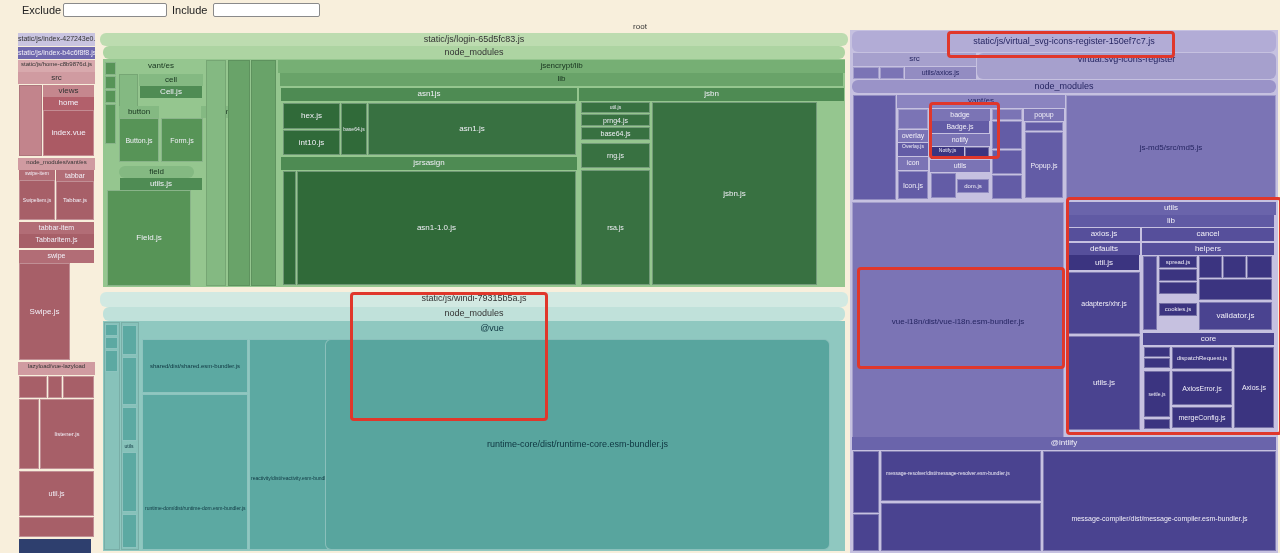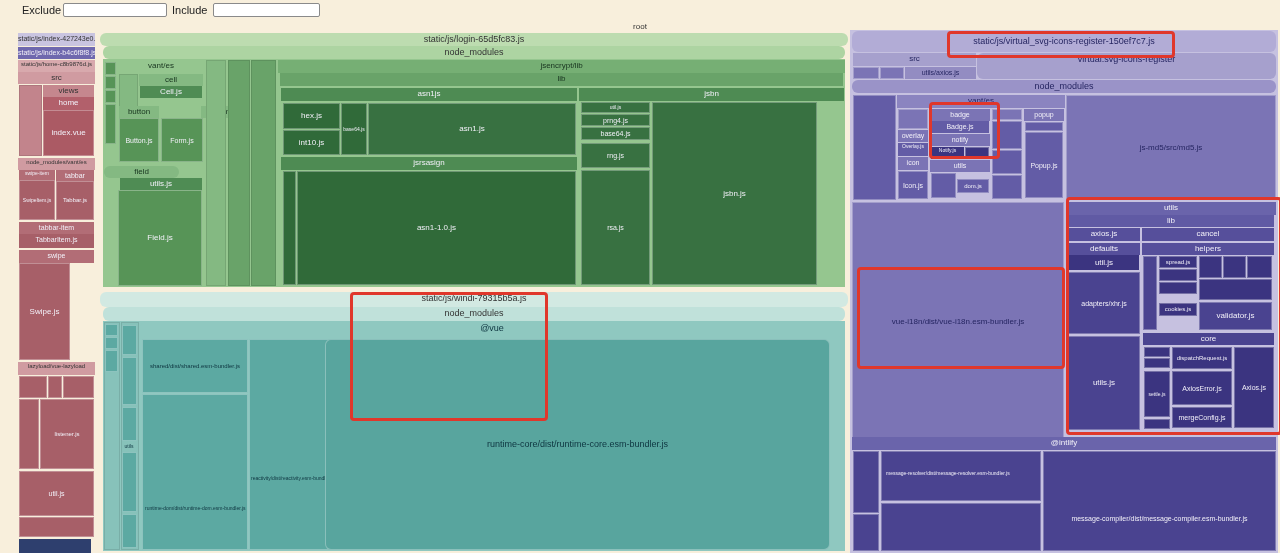--- a/index.html
+++ b/index.html
@@ -91,23 +91,23 @@
   <div class="b g5 bd" style="left:105px;top:104px;width:11px;height:40px;"></div>
 
   <div class="b hd f8 g2 tg" style="left:118px;top:60px;width:86px;height:13px;">vant/es</div>
   <div class="b g3 bdd" style="left:119px;top:74px;width:19px;height:56px;"></div>
   <div class="b hd f8 g3 tg" style="left:139px;top:74px;width:64px;height:12px;">cell</div>
   <div class="b hd f8 g4 tw" style="left:140px;top:86px;width:62px;height:12px;">Cell.js</div>
   <div class="b hd f8 g3 tg" style="left:119px;top:106px;width:40px;height:12px;">button</div>
   <div class="b hd f8 g3 tg" style="left:161px;top:106px;width:42px;height:12px;margin-left:40px;">form</div>
   <div class="b c f7 g5 tw bd" style="left:119px;top:118px;width:40px;height:44px;">Button.js</div>
   <div class="b c f7 g5 tw bd" style="left:161px;top:118px;width:42px;height:44px;">Form.js</div>
-  <div class="b hd f8 g3 tg" style="left:104px;top:166px;width:75px;height:12px;border-radius:6px;">field</div>
+  <div class="b hd f8 g3 tg" style="left:119px;top:166px;width:75px;height:12px;border-radius:6px;">field</div>
   <div class="b hd f8 g4 tw" style="left:120px;top:178px;width:82px;height:12px;">utils.js</div>
-  <div class="b c f8 g5 tw bd" style="left:118px;top:190px;width:84px;height:96px;">Field.js</div>
+  <div class="b c f8 g5 tw bd" style="left:107px;top:190px;width:84px;height:96px;">Field.js</div>
 
   <div class="b g3 bdd" style="left:206px;top:60px;width:20px;height:226px;"></div>
   <div class="b g7 bdd" style="left:228px;top:60px;width:22px;height:226px;"></div>
   <div class="b g7 bdd" style="left:251px;top:60px;width:25px;height:226px;"></div>
 
   <div class="b hd f8 g6 tg" style="left:278px;top:60px;width:567px;height:13px;">jsencrypt/lib</div>
   <div class="b hd f8 g7 tg" style="left:280px;top:73px;width:563px;height:13px;">lib</div>
 
   <div class="b hd f8 g8 tw" style="left:281px;top:88px;width:296px;height:13px;">asn1js</div>
   <div class="b c f8 g9 tw bd" style="left:283px;top:103px;width:57px;height:26px;">hex.js</div>

